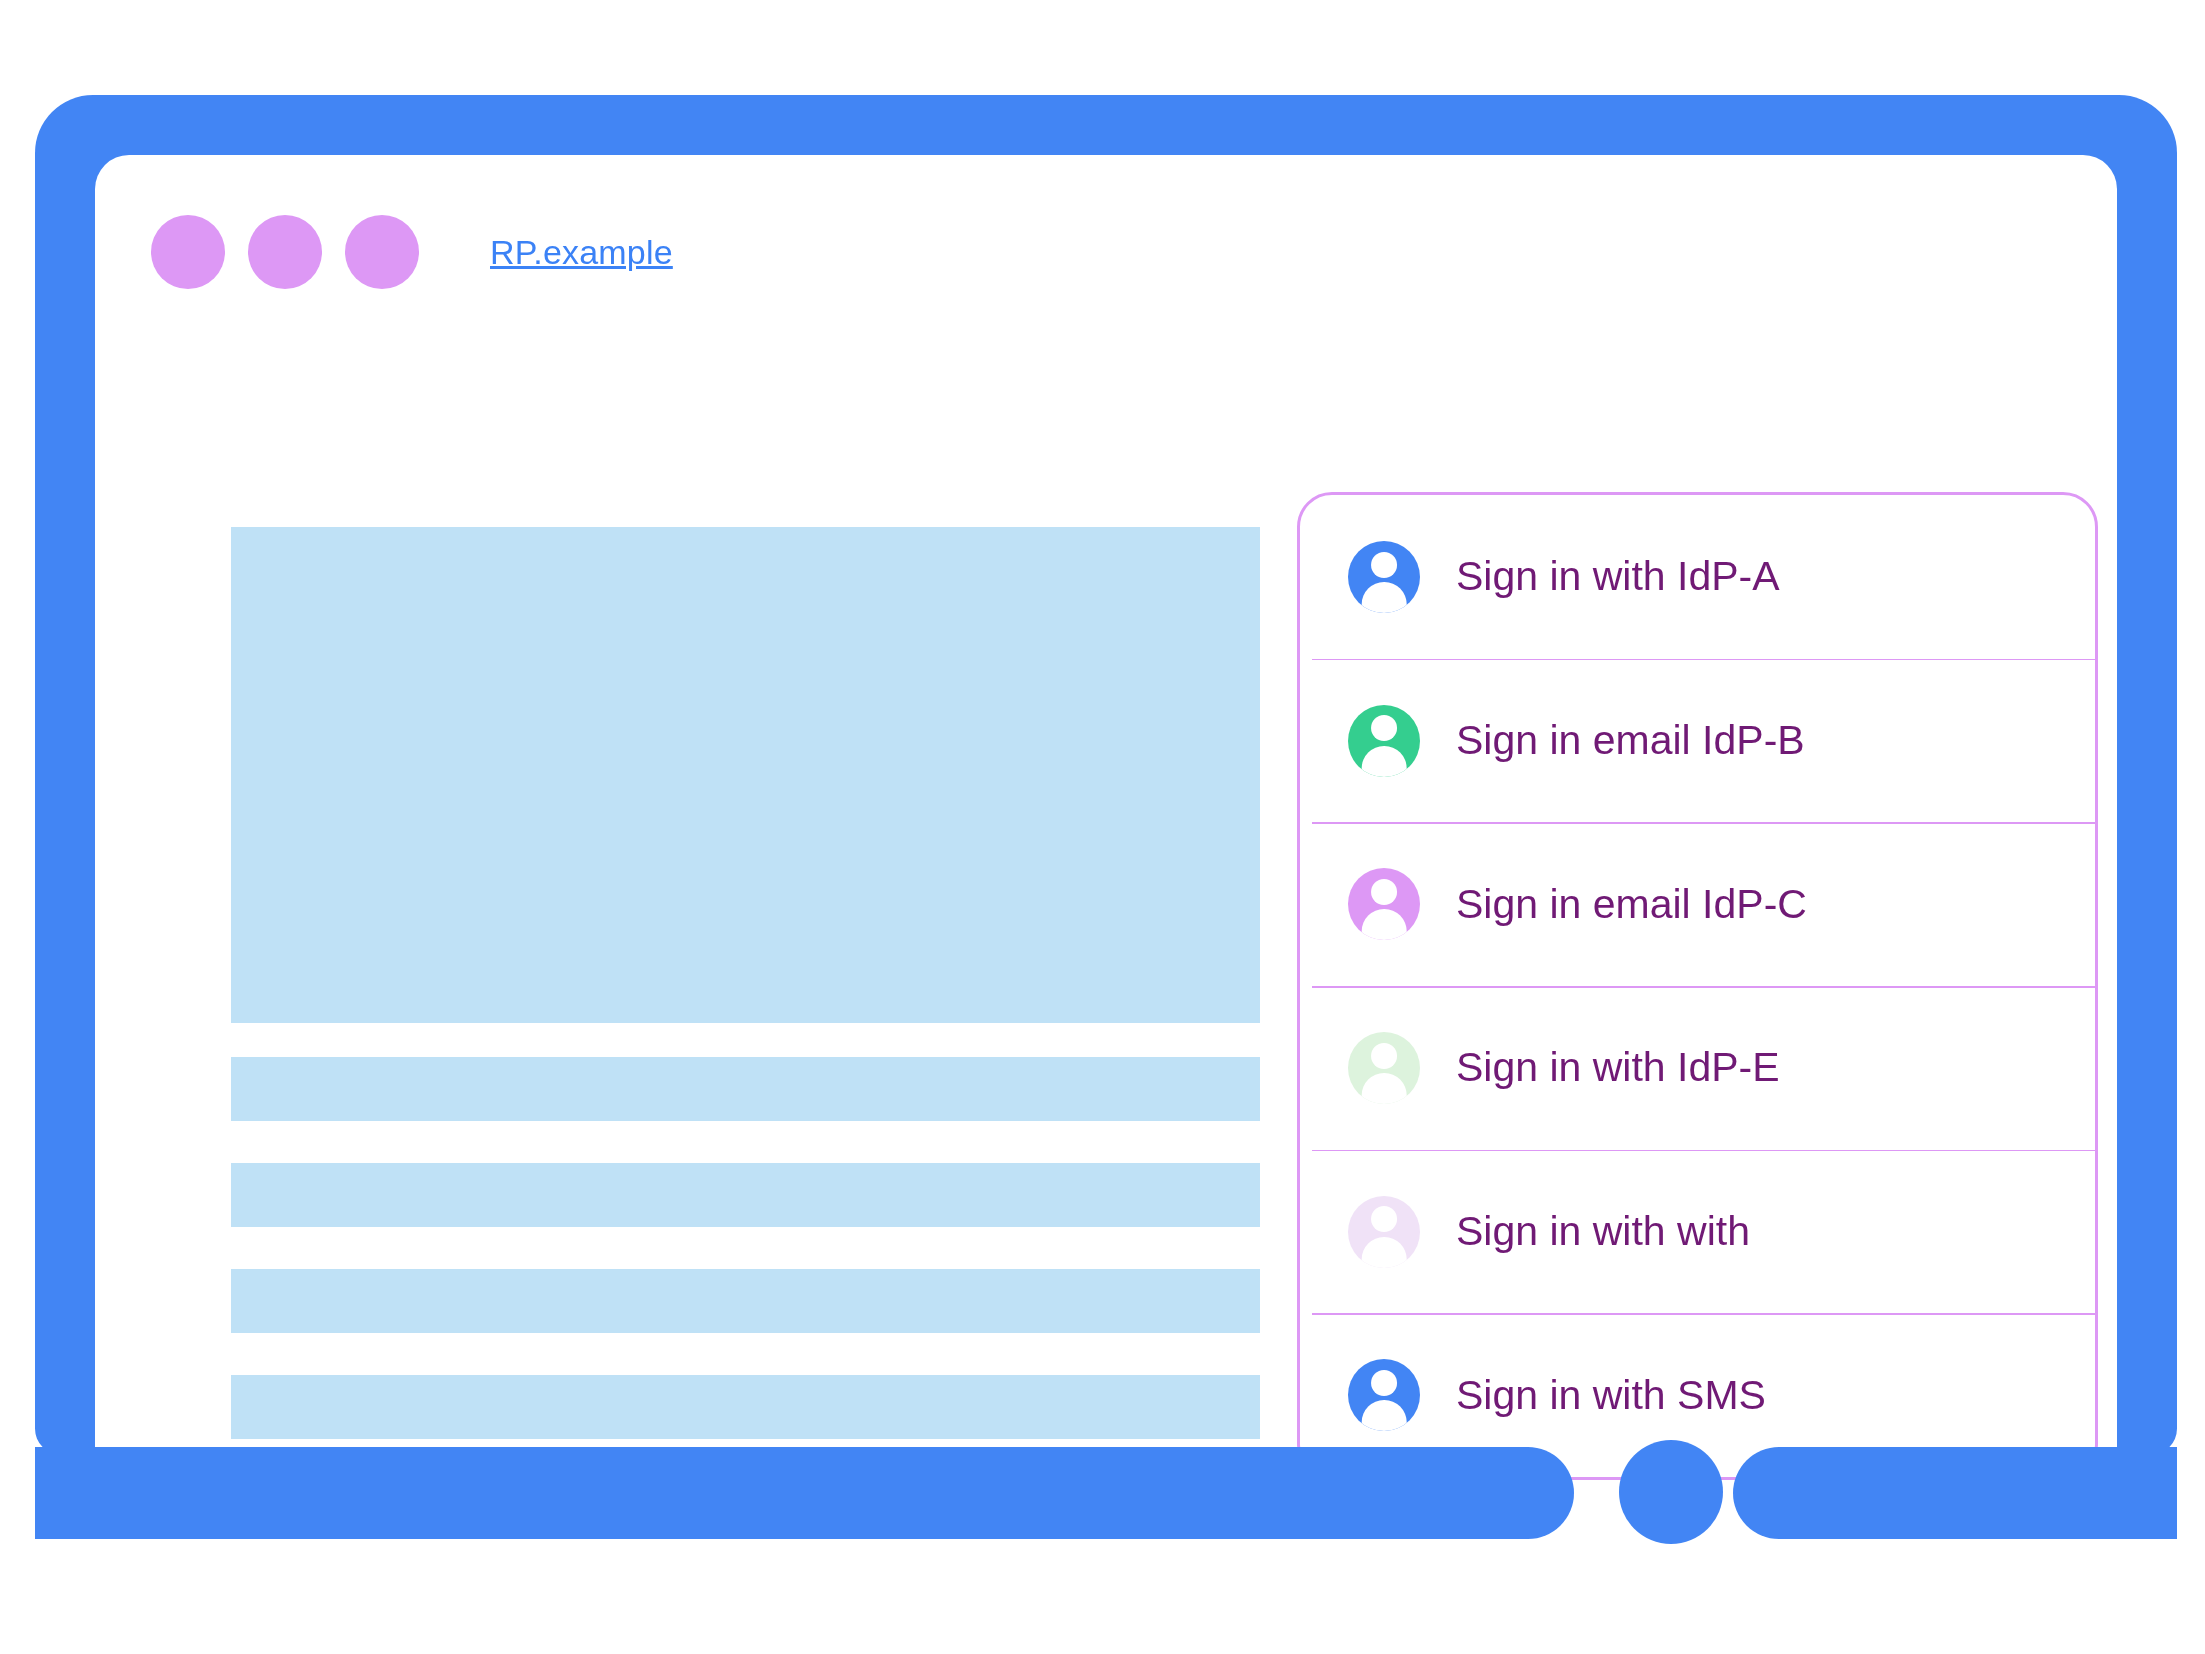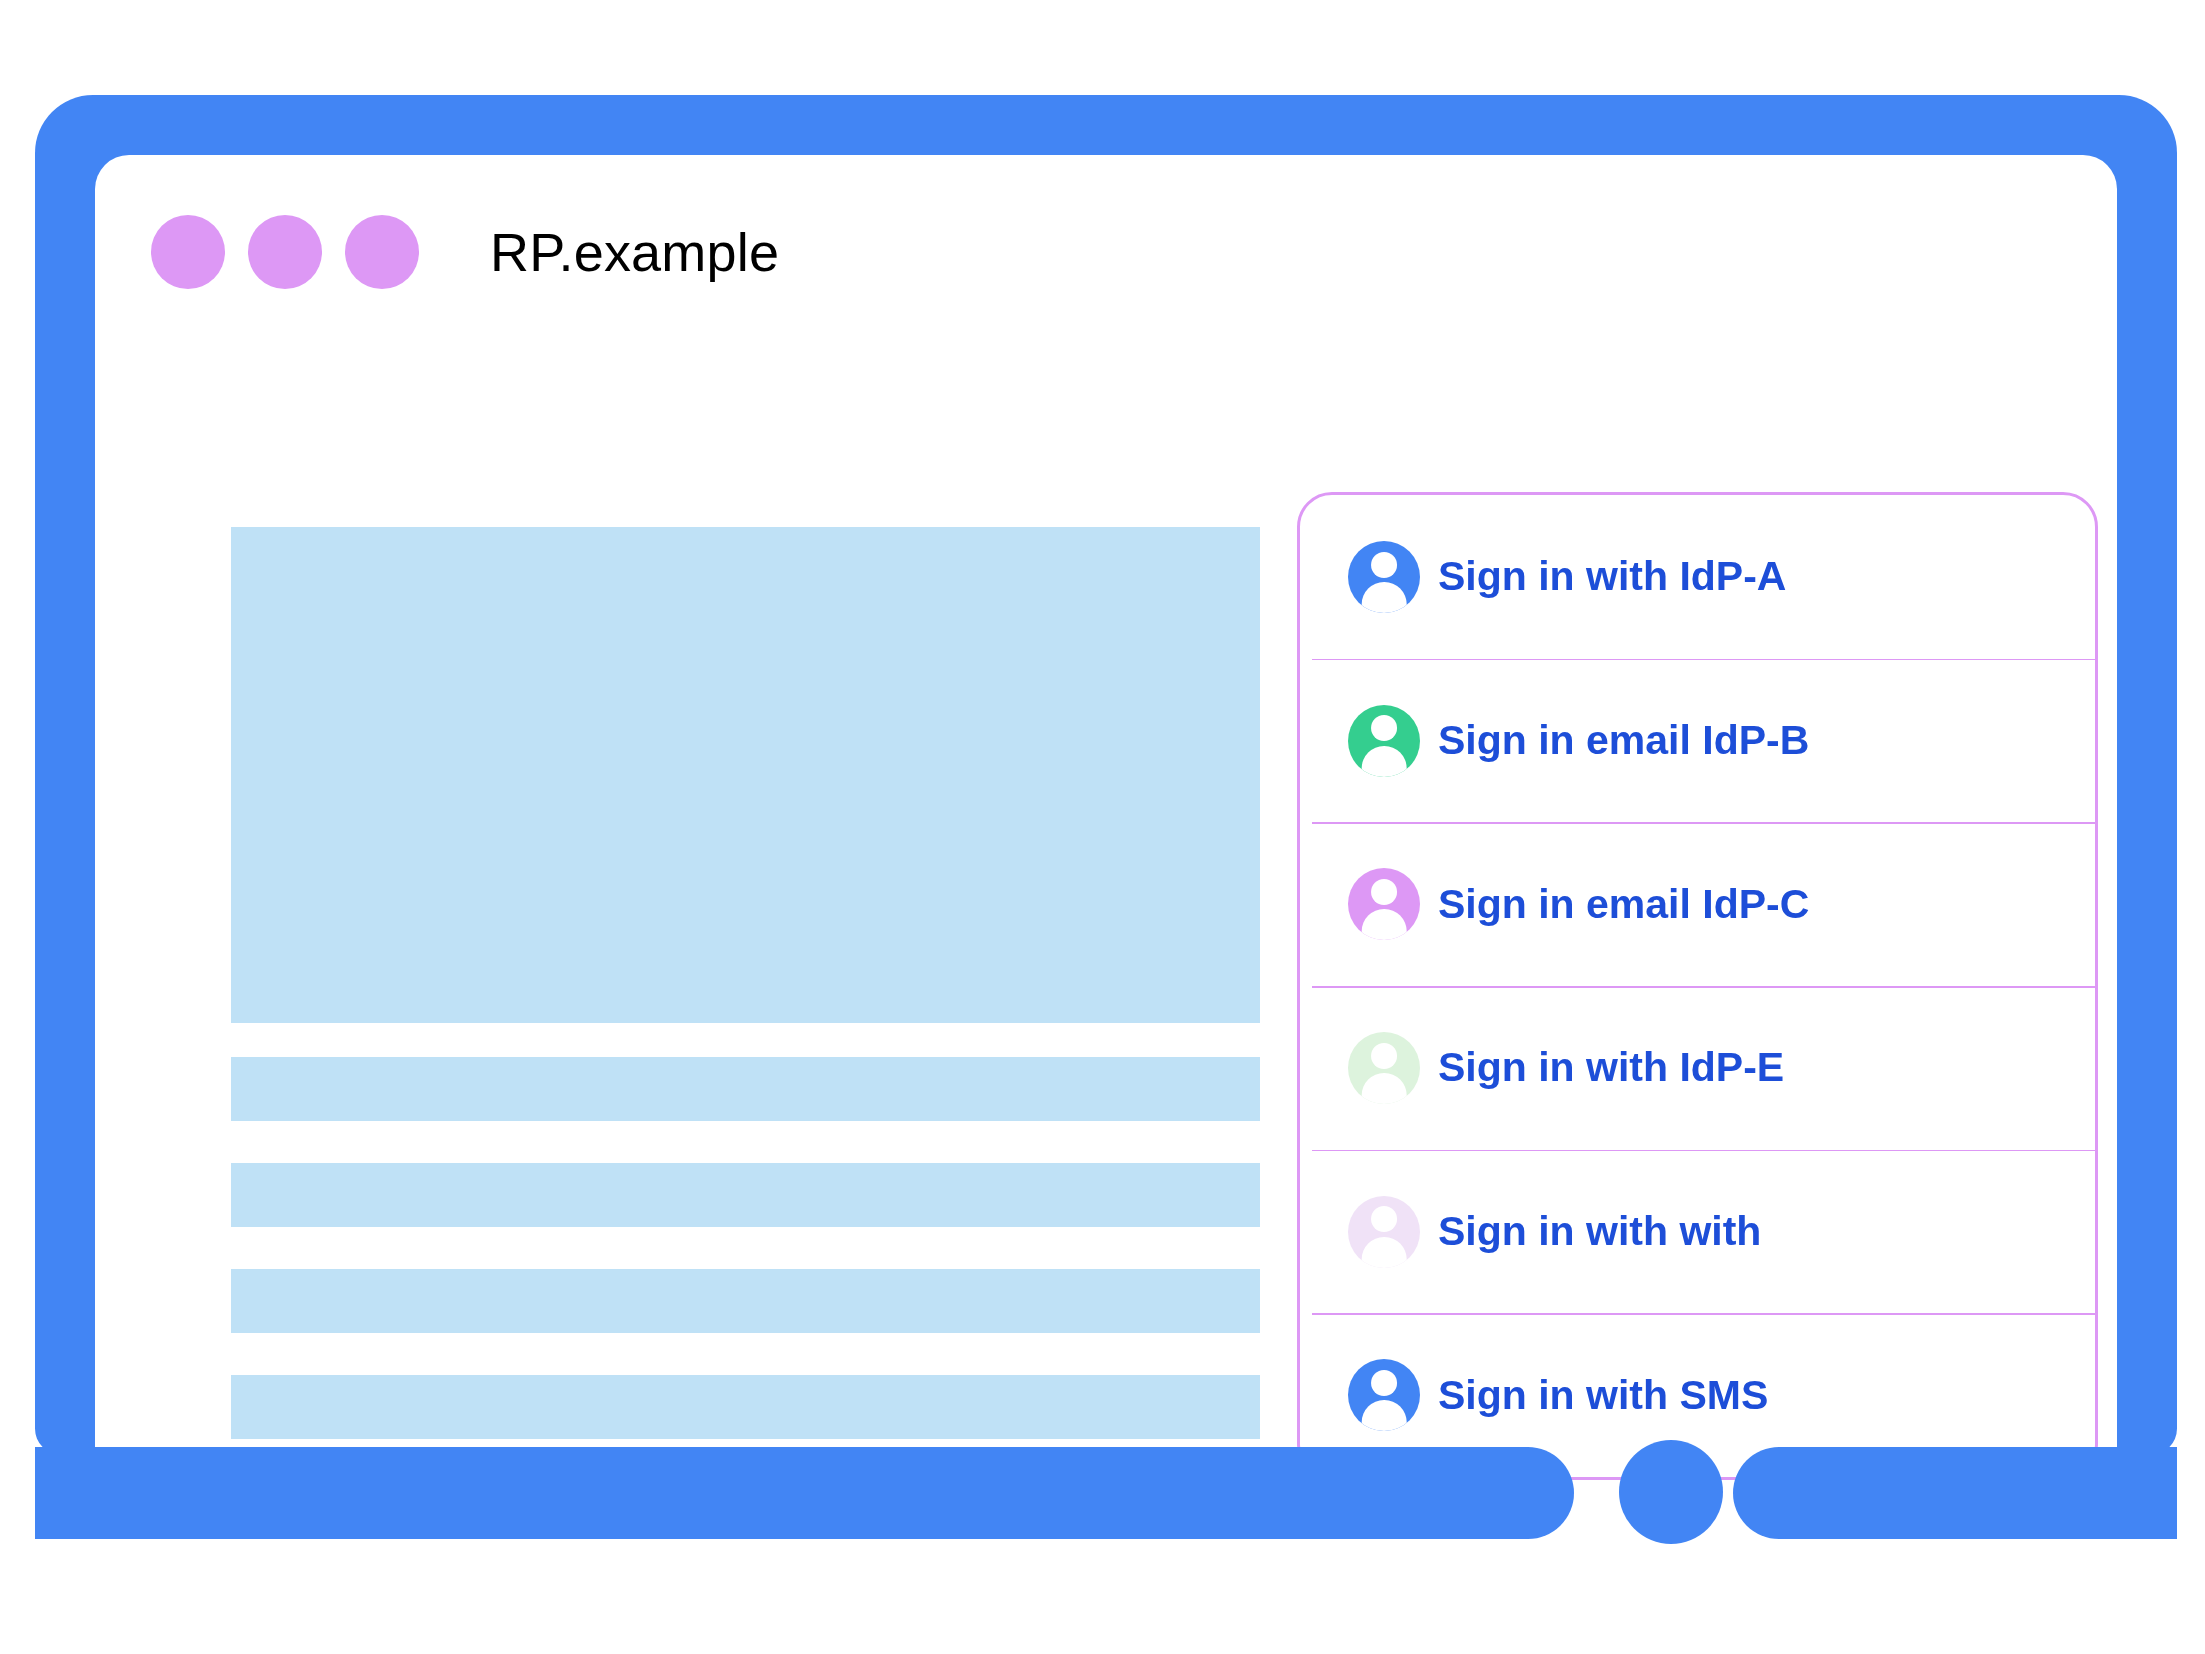--- a/index.html
+++ b/index.html
@@ -92,25 +92,26 @@
   .dot {
     width: 74px;
     height: 74px;
     border-radius: 50%;
     background: #dd98f5;
     flex: 0 0 auto;
     margin-right: 23px;
   }
   .site-title {
     margin-left: 48px;
-    font-size: 54px;
-    color: #000000;
+    font-size: 34px;
+    color: #3b82f6;
     font-weight: 400;
     letter-spacing: 0.2px;
     white-space: nowrap;
+    text-decoration: underline;
   }
 
   
   .content-col {
     position: absolute;
     left: 136px;
     top: 372px;
     width: 1029px;
   }
   .skel {
@@ -175,24 +176,24 @@
     position: absolute;
     left: 50%;
     top: 57%;
     transform: translateX(-50%);
     width: 62%;
     height: 62%;
     border-radius: 50% 50% 0 0;
     background: #ffffff;
   }
   .account-label {
-    margin-left: 18px;
+    margin-left: 36px;
     font-size: 41px;
-    color: #1d4ed8;
-    font-weight: 700;
+    color: #701a75;
+    font-weight: 400;
     white-space: nowrap;
   }
 </style>
 </head>
 <body>
 
 <div id="device-frame">
 
   <div class="frame-shell"></div>
 

